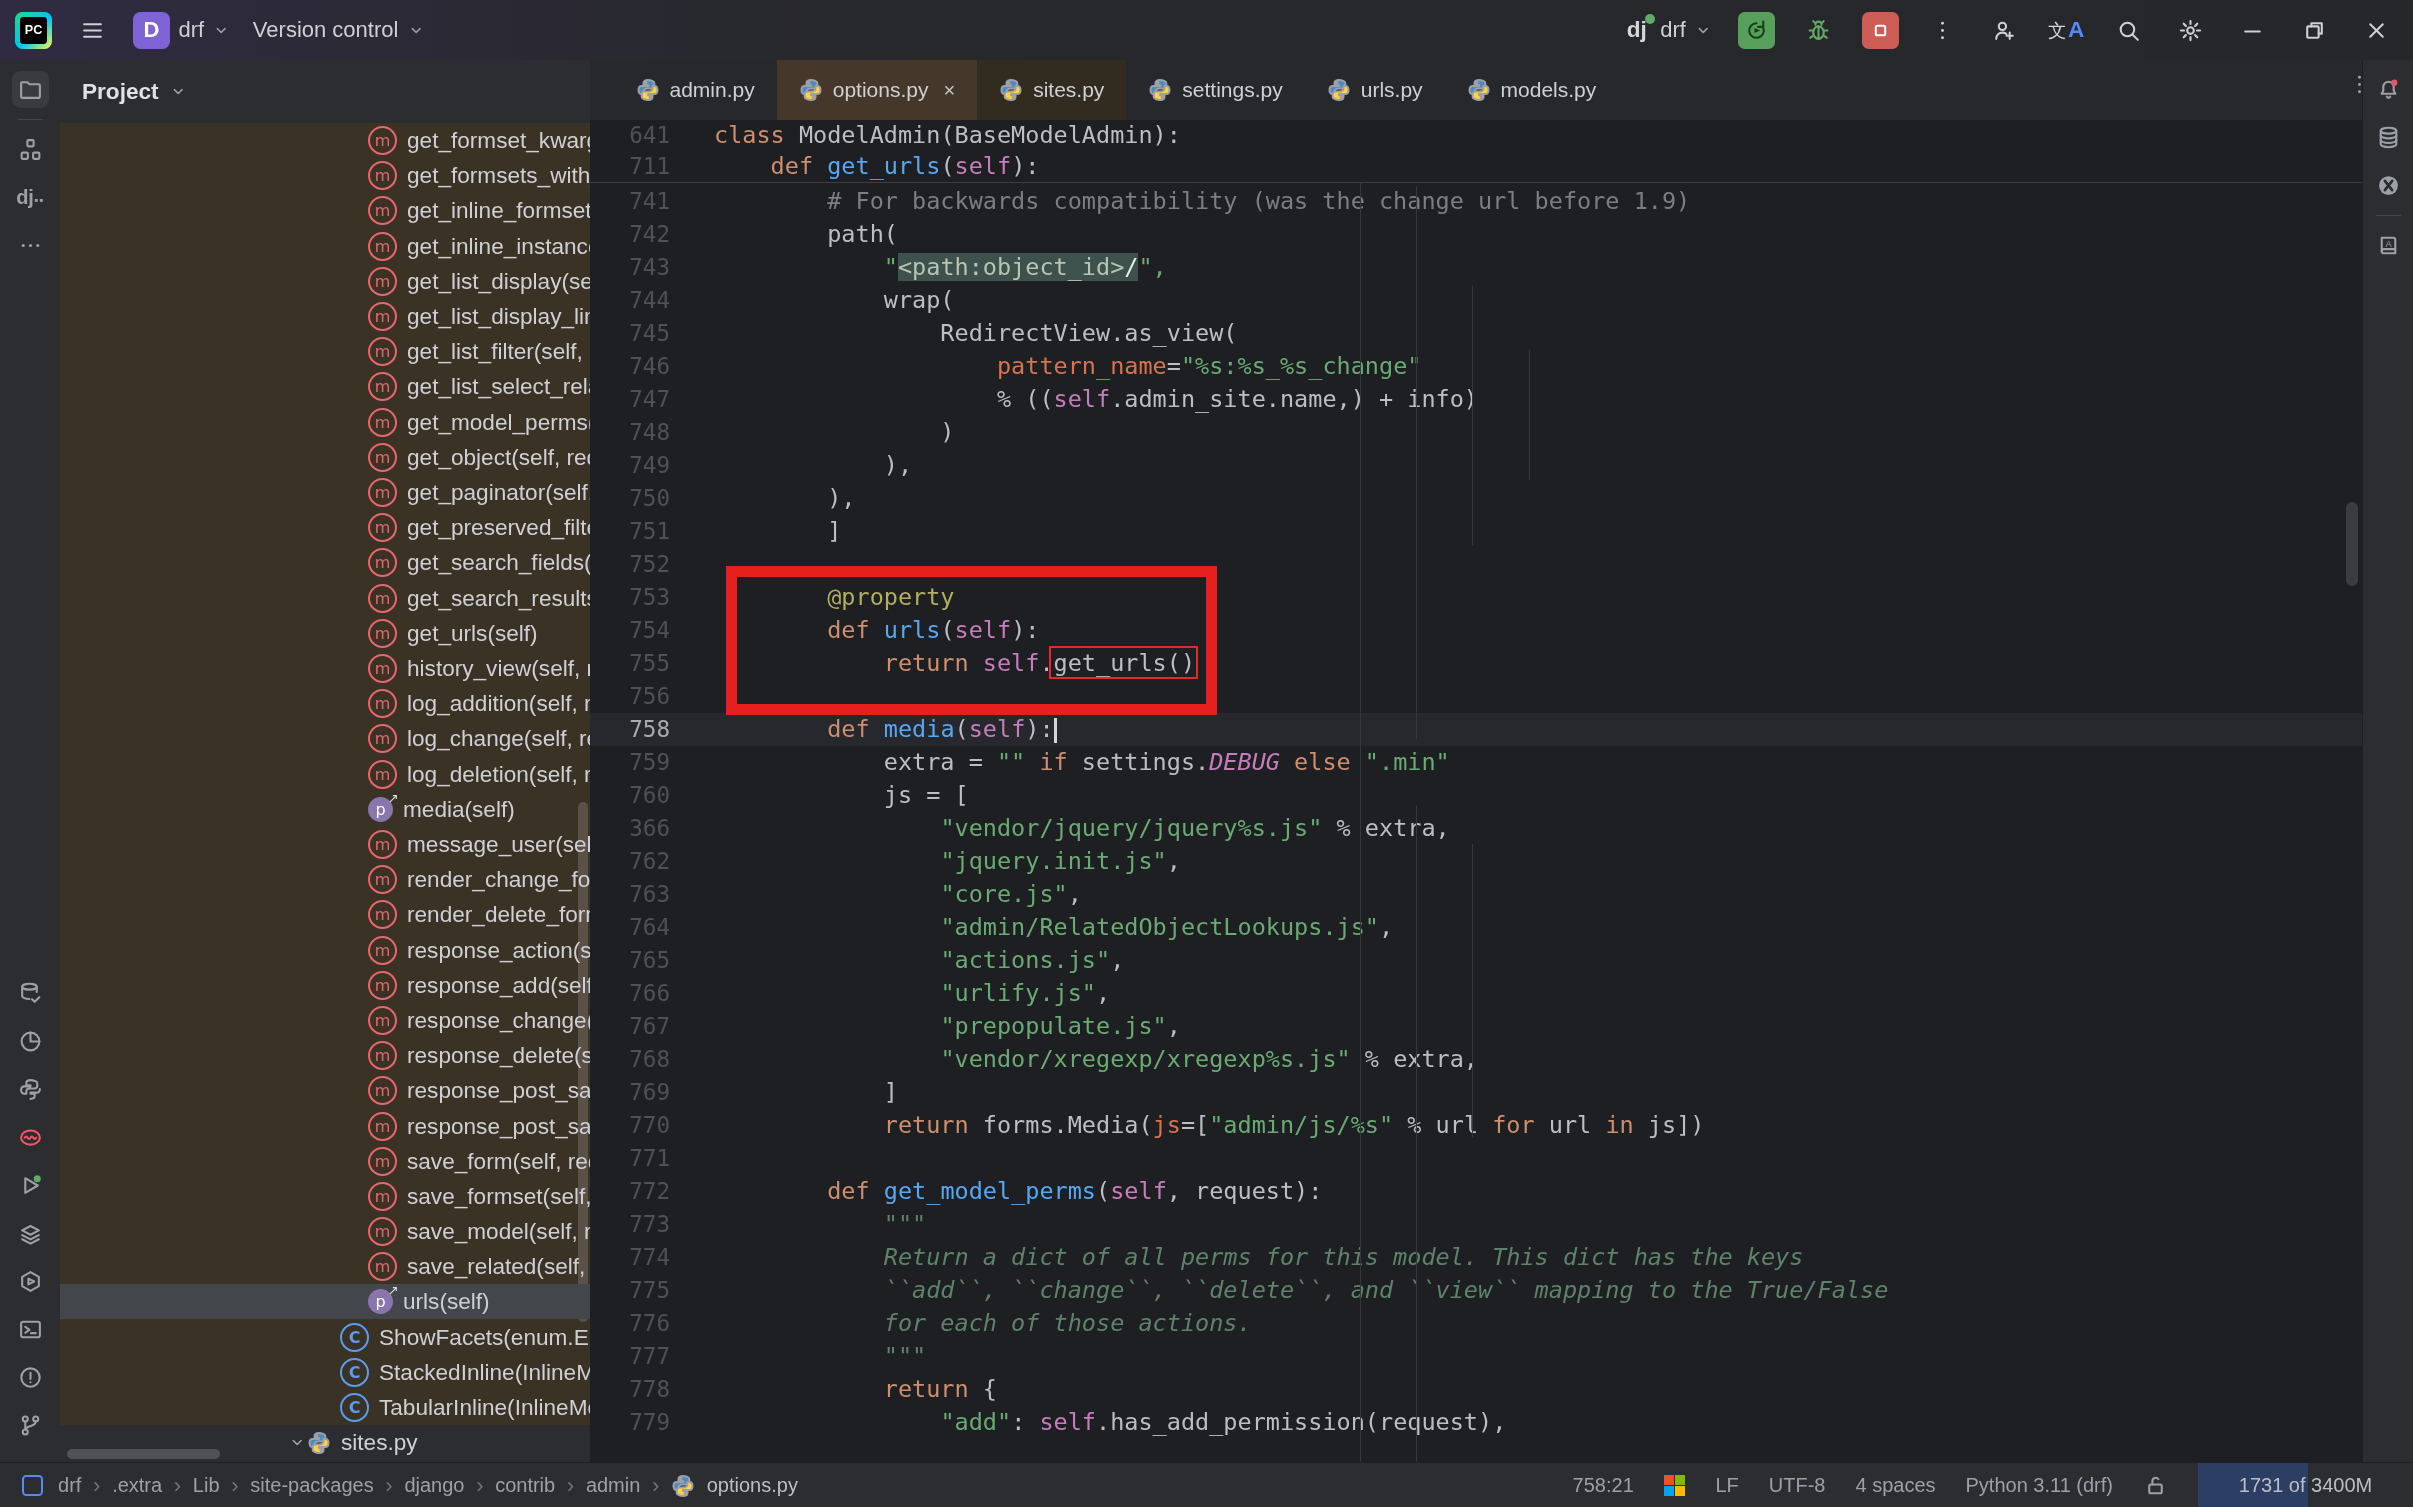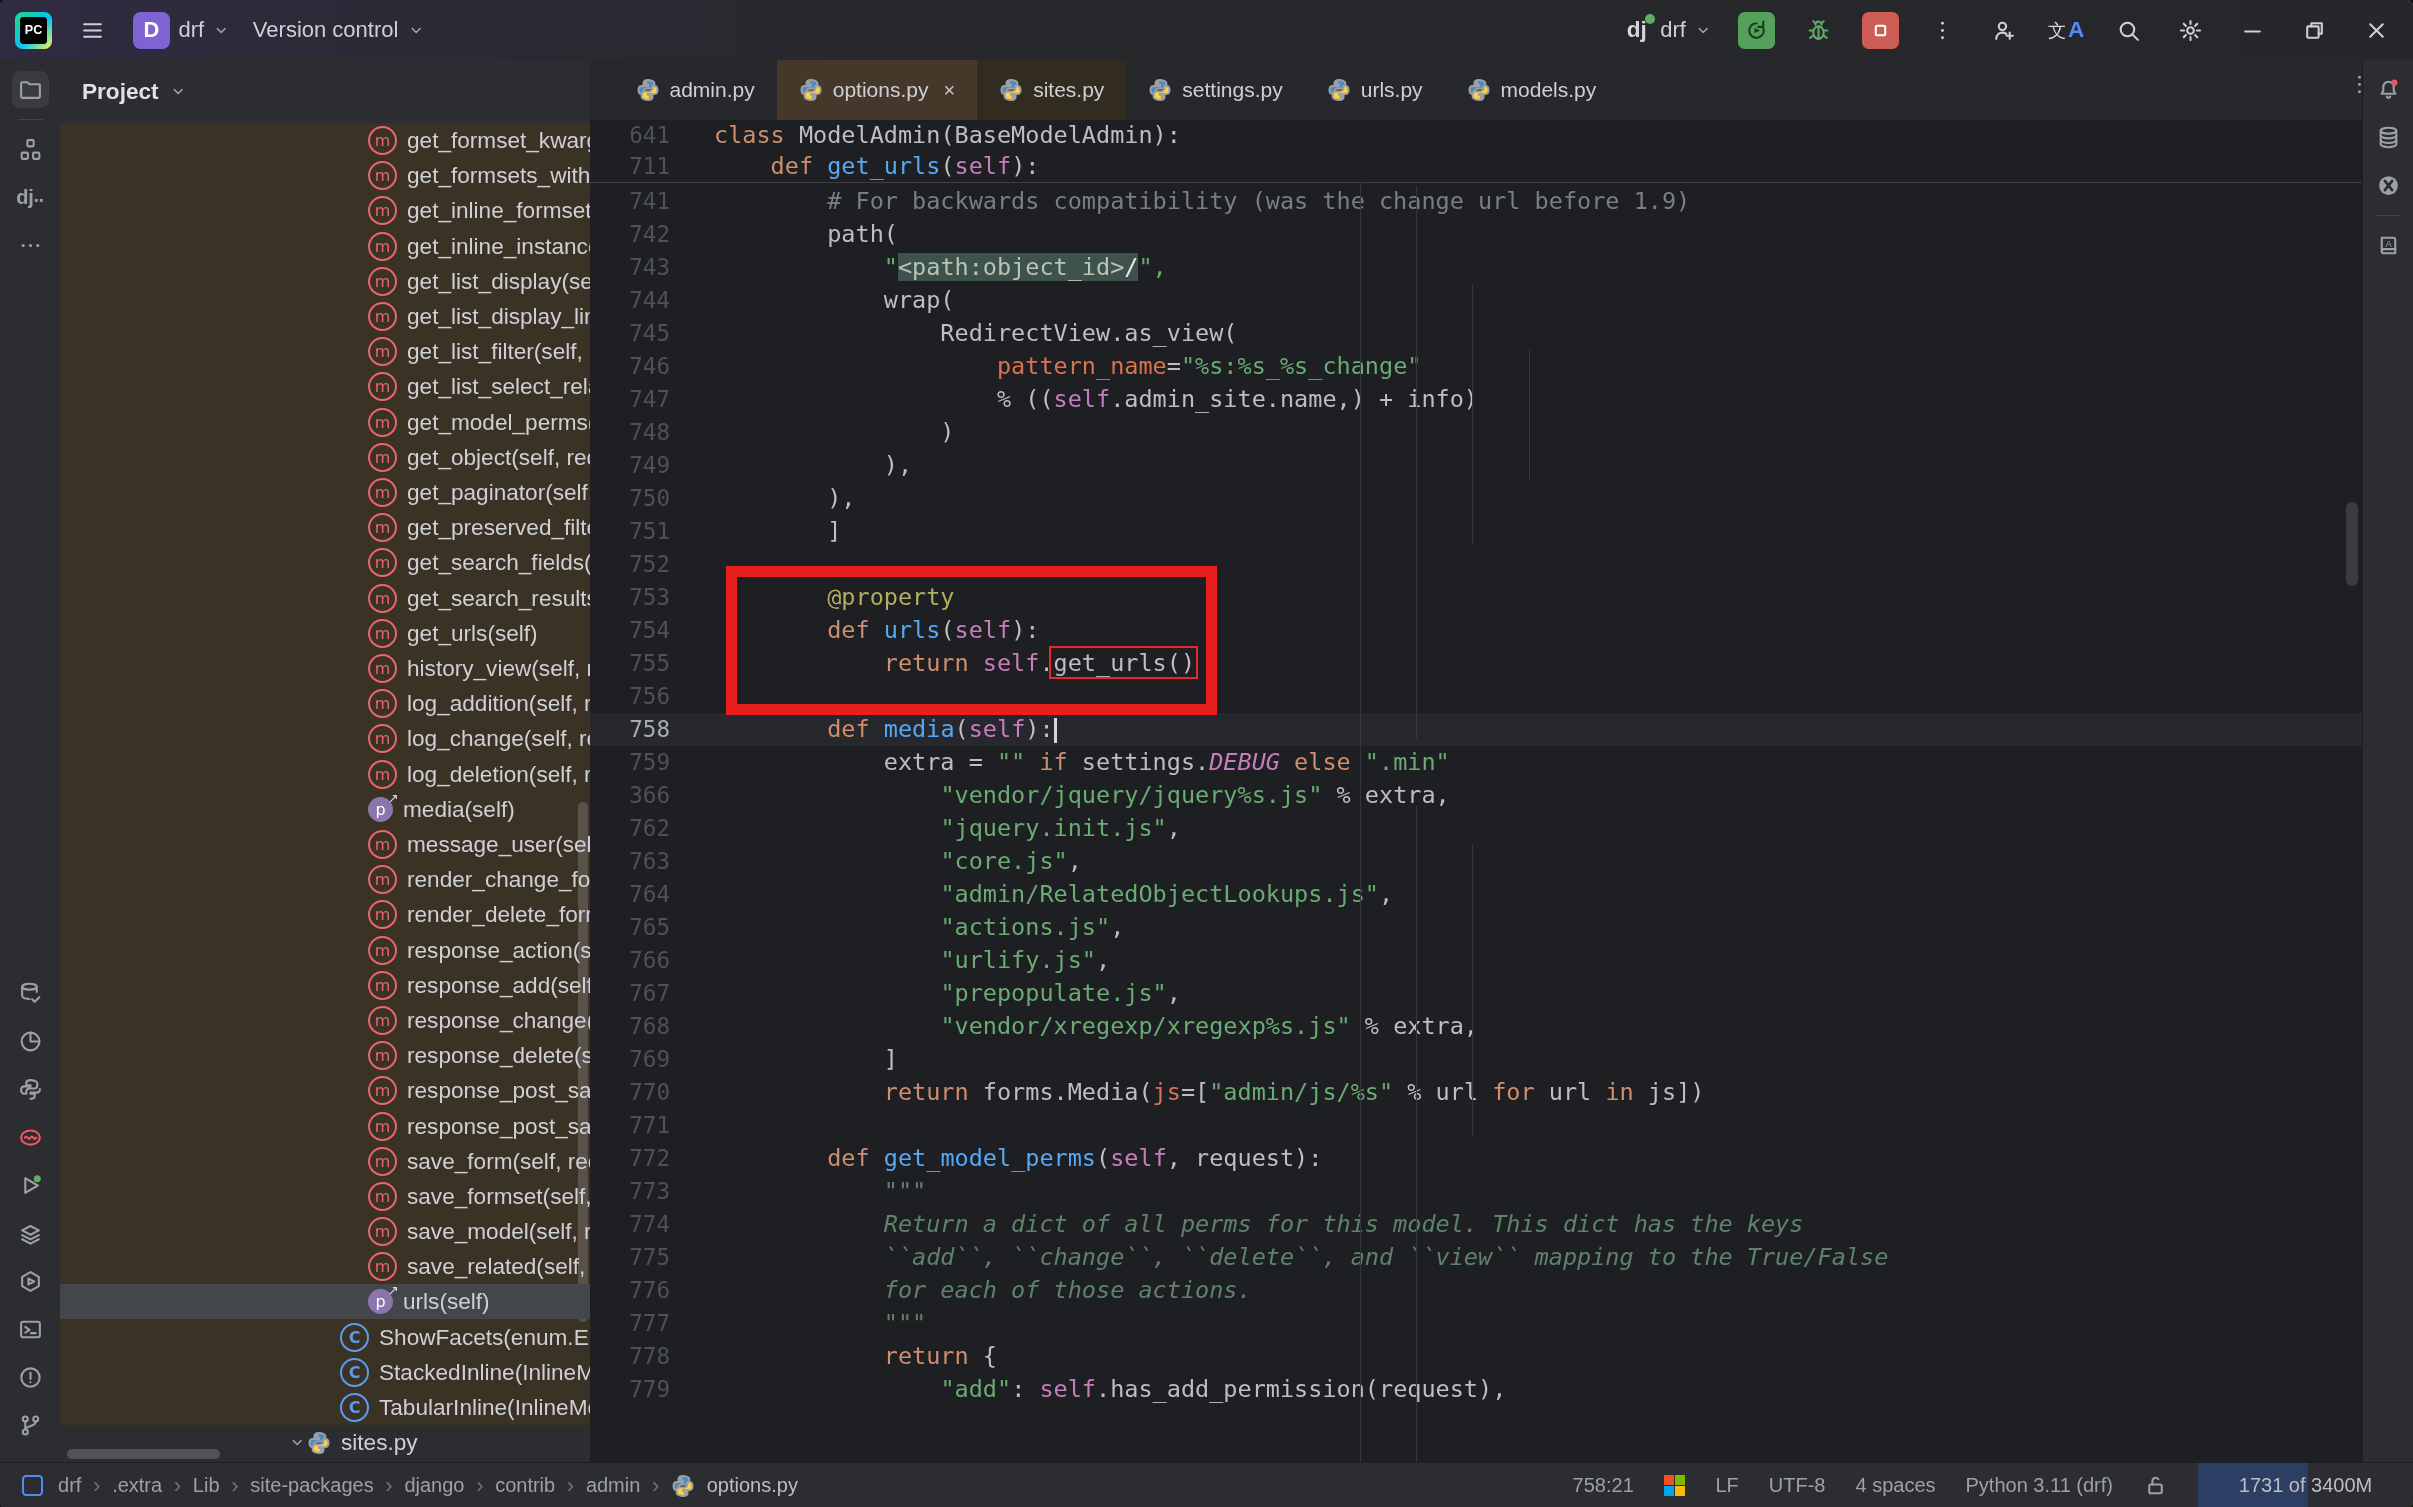--- a/index.html
+++ b/index.html
@@ -1,17 +1,17 @@
 <!DOCTYPE html>
 <html style="font-size:13.4px"><head>
 <meta charset="utf-8">
 <style>
   html,body{margin:0;padding:0;background:#111;}
   .app{position:relative;width:2413px;height:1508px;overflow:hidden;background:#a16207;
-       font-family:"Liberation Sans",sans-serif;color:#bcbec4;border-radius:6px;-webkit-font-smoothing:antialiased;}
+       font-family:"Liberation Sans",sans-serif;color:#bcbec4;-webkit-font-smoothing:antialiased;}
   svg{display:block}
   .ic{display:inline-flex;align-items:center;justify-content:flex-end;color:#9da0a8}
   .ic svg{stroke:currentColor;fill:none;stroke-width:2;stroke-linecap:round;stroke-linejoin:round}
 
   
   .titlebar{position:absolute;left:0;top:0;width:2413px;height:60px;
     background:linear-gradient(90deg,#302b42 0%,#2c2a38 12%,#27282c 38%,#26272b 100%);
     border-bottom:0.8px solid #1e1f22;display:flex;align-items:center;justify-content:space-between;}
   .tb-left{display:flex;align-items:center;gap:22px;padding-left:15px}
   .tb-right{display:flex;align-items:center;gap:25px;padding-right:18.4px}
@@ -633,20 +633,21 @@
           <div class="cl"><span class="ln">749</span><span class="ct"><span class="pl">            ),</span></span></div>
           <div class="cl"><span class="ln">750</span><span class="ct"><span class="pl">        ),</span></span></div>
           <div class="cl"><span class="ln">751</span><span class="ct"><span class="pl">        ]</span></span></div>
           <div class="cl"><span class="ln">752</span><span class="ct"></span></div>
           <div class="cl"><span class="ln">753</span><span class="ct"><span class="pl">        </span><span class="dec">@property</span></span></div>
           <div class="cl"><span class="ln">754</span><span class="ct"><span class="pl">        </span><span class="kw">def</span><span class="pl"> </span><span class="fn">urls</span><span class="pl">(</span><span class="slf">self</span><span class="pl">):</span></span></div>
           <div class="cl"><span class="ln">755</span><span class="ct"><span class="pl">            </span><span class="kw">return</span><span class="pl"> </span><span class="slf">self</span><span class="pl">.</span><span class="redbox">get_urls()</span></span></div>
           <div class="cl"><span class="ln">756</span><span class="ct"></span></div>
           <div class="cl current"><span class="ln">758</span><span class="ct"><span class="pl">        </span><span class="kw">def</span><span class="pl"> </span><span class="fn">media</span><span class="pl">(</span><span class="slf">self</span><span class="pl">):</span><span class="caret"></span></span></div>
           <div class="cl"><span class="ln">759</span><span class="ct"><span class="pl">            extra = </span><span class="str">""</span><span class="pl"> </span><span class="kw">if</span><span class="pl"> settings.</span><span class="cst">DEBUG</span><span class="pl"> </span><span class="kw">else</span><span class="pl"> </span><span class="str">".min"</span></span></div>
+          <div class="cl"><span class="ln">760</span><span class="ct"><span class="pl">            js = [</span></span></div>
           <div class="cl"><span class="ln">366</span><span class="ct"><span class="pl">                </span><span class="str">"vendor/jquery/jquery%s.js"</span><span class="pl"> % extra,</span></span></div>
           <div class="cl"><span class="ln">762</span><span class="ct"><span class="pl">                </span><span class="str">"jquery.init.js"</span><span class="pl">,</span></span></div>
           <div class="cl"><span class="ln">763</span><span class="ct"><span class="pl">                </span><span class="str">"core.js"</span><span class="pl">,</span></span></div>
           <div class="cl"><span class="ln">764</span><span class="ct"><span class="pl">                </span><span class="str">"admin/RelatedObjectLookups.js"</span><span class="pl">,</span></span></div>
           <div class="cl"><span class="ln">765</span><span class="ct"><span class="pl">                </span><span class="str">"actions.js"</span><span class="pl">,</span></span></div>
           <div class="cl"><span class="ln">766</span><span class="ct"><span class="pl">                </span><span class="str">"urlify.js"</span><span class="pl">,</span></span></div>
           <div class="cl"><span class="ln">767</span><span class="ct"><span class="pl">                </span><span class="str">"prepopulate.js"</span><span class="pl">,</span></span></div>
           <div class="cl"><span class="ln">768</span><span class="ct"><span class="pl">                </span><span class="str">"vendor/xregexp/xregexp%s.js"</span><span class="pl"> % extra,</span></span></div>
           <div class="cl"><span class="ln">769</span><span class="ct"><span class="pl">            ]</span></span></div>
           <div class="cl"><span class="ln">770</span><span class="ct"><span class="pl">            </span><span class="kw">return</span><span class="pl"> forms.Media(</span><span class="prm">js</span><span class="pl">=[</span><span class="str">"admin/js/%s"</span><span class="pl"> % url </span><span class="kw">for</span><span class="pl"> url </span><span class="kw">in</span><span class="pl"> js])</span></span></div>

